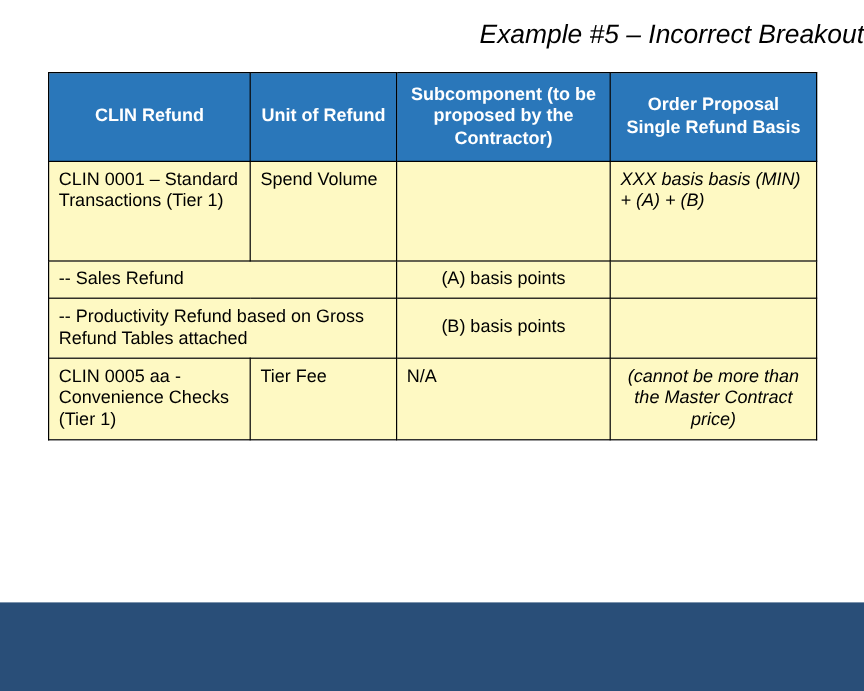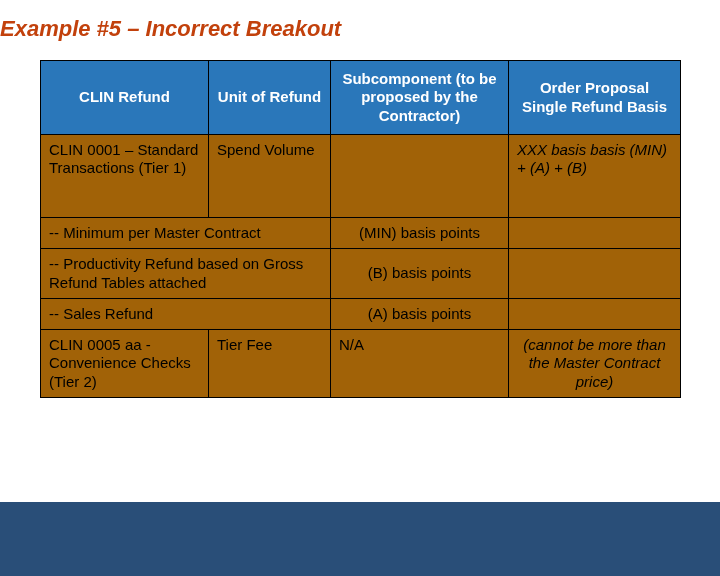--- a/index.html
+++ b/index.html
@@ -25,25 +25,25 @@
     bottom: 0;
     height: 74px;
     background: #294e78;
     z-index: 0;
   }
   .title {
     position: absolute;
     top: 16px;
     left: 0;
     right: 0;
-    text-align: left;
+    text-align: right;
     font-size: 22px;
-    font-weight: bold;
+    font-weight: normal;
     font-style: italic;
-    color: #c2410c;
+    color: #000000;
     z-index: 2;
   }
   .table-wrap {
     position: absolute;
     top: 60px;
     left: 40px;
     width: 640px;
     z-index: 2;
     background: #ffffff;
   }
@@ -56,21 +56,21 @@
   col.c1 { width: 168px; }
   col.c2 { width: 122px; }
   col.c3 { width: 178px; }
   col.c4 { width: 172px; }
   th, td {
     border: 1.5px solid #000;
     padding: 6px 8px;
     font-size: 15px;
     line-height: 1.22;
     vertical-align: top;
-    background: #a16207;
+    background: #fef9c3;
   }
   th {
     background: #2a77ba;
     color: #ffffff;
     font-weight: bold;
     text-align: center;
     vertical-align: middle;
     height: 74px;
     box-sizing: border-box;
   }
@@ -106,41 +106,36 @@
       <tbody>
 
         <tr>
           <td class="tall1">CLIN 0001 – Standard Transactions
 (Tier 1)</td>
           <td class="center-top">Spend Volume</td>
           <td></td>
           <td class="center-top italic">XXX basis basis (MIN) + (A) + (B)</td>
         </tr>
 
+
         <tr>
-          <td colspan="2">-- Minimum per Master Contract</td>
-          <td class="center middle">(MIN) basis points</td>
+          <td colspan="2">-- Sales Refund</td>
+          <td class="center middle">(A) basis points</td>
           <td></td>
         </tr>
 
         <tr>
           <td colspan="2">-- Productivity Refund based on Gross Refund Tables attached</td>
           <td class="center middle">(B) basis points</td>
           <td></td>
         </tr>
 
-        <tr>
-          <td colspan="2">-- Sales Refund</td>
-          <td class="center middle">(A) basis points</td>
-          <td></td>
-        </tr>
-
 
         <tr>
-          <td>CLIN 0005 aa - Convenience Checks (Tier 2)</td>
+          <td>CLIN 0005 aa - Convenience Checks (Tier 1)</td>
           <td class="center-top">Tier Fee</td>
           <td class="center-top">N/A</td>
           <td class="center italic">(cannot be more than the Master Contract price)</td>
         </tr>
       </tbody>
     </table>
   </div>
 </div>
 
 </body></html>

